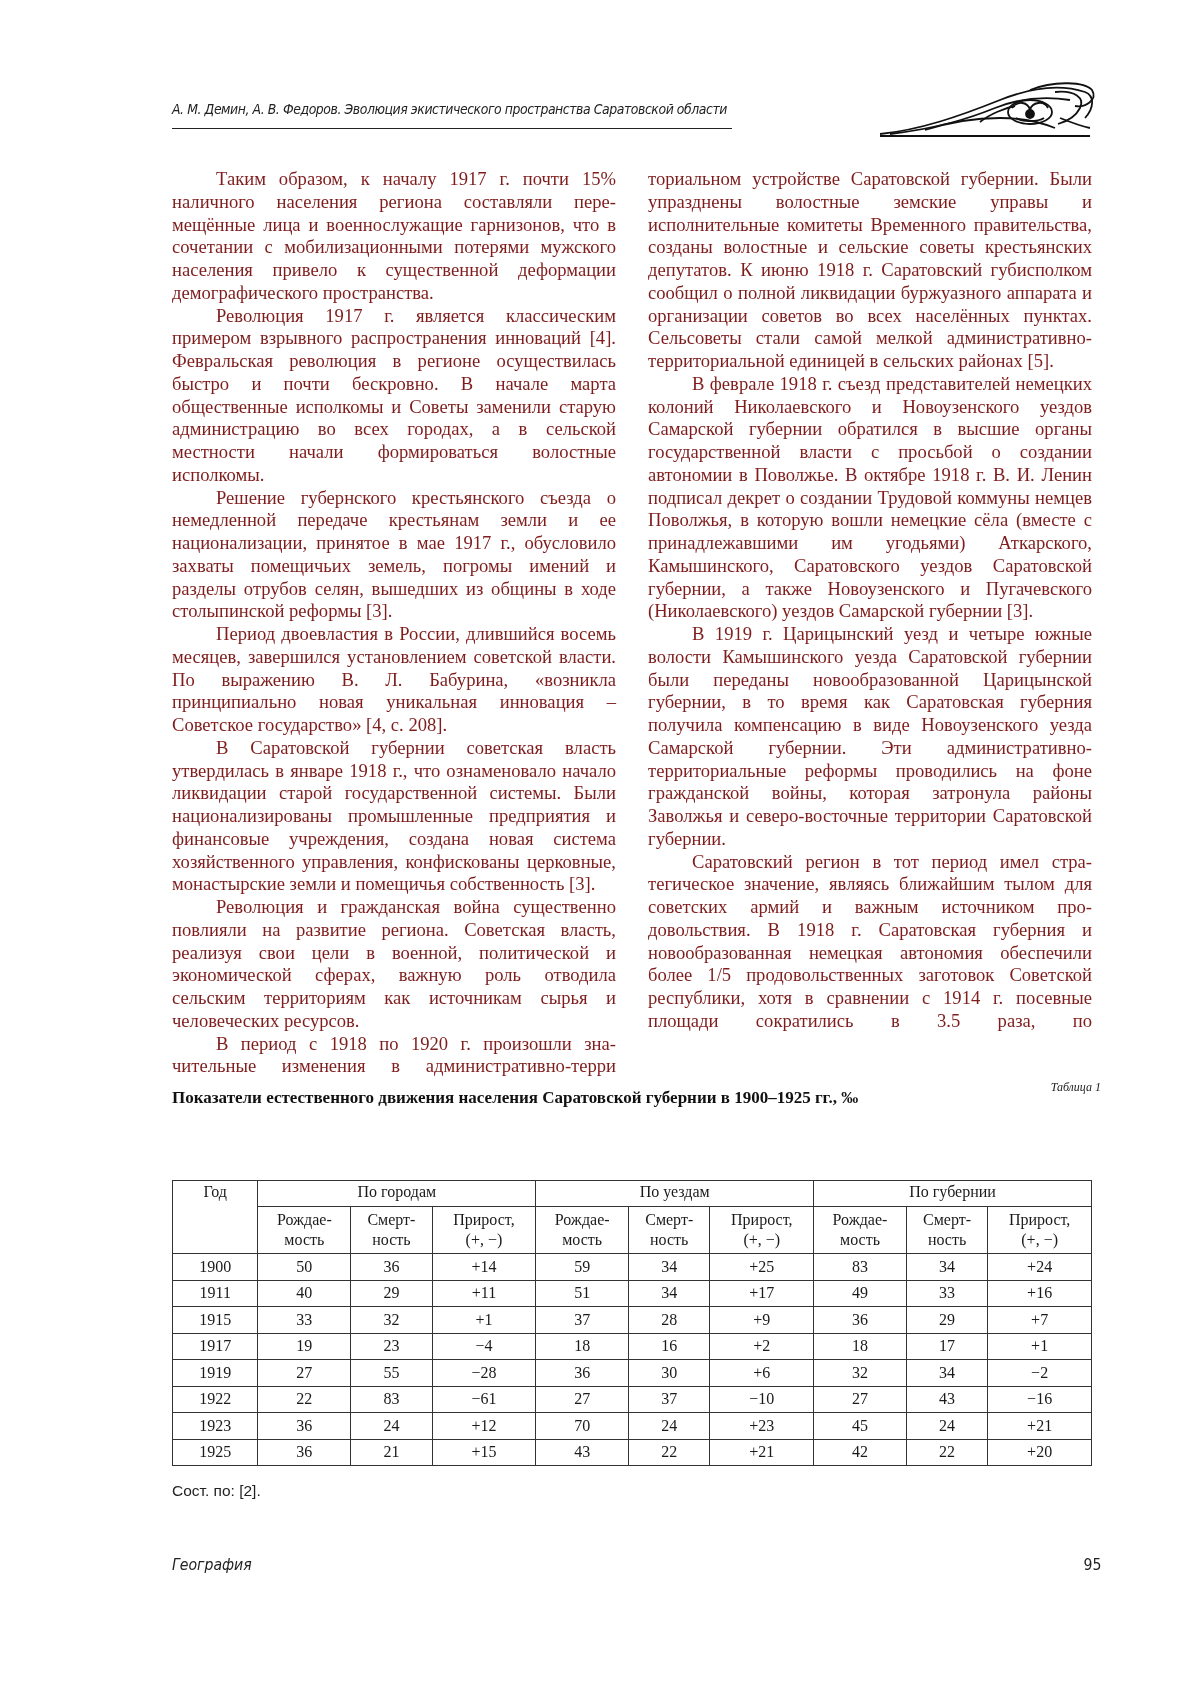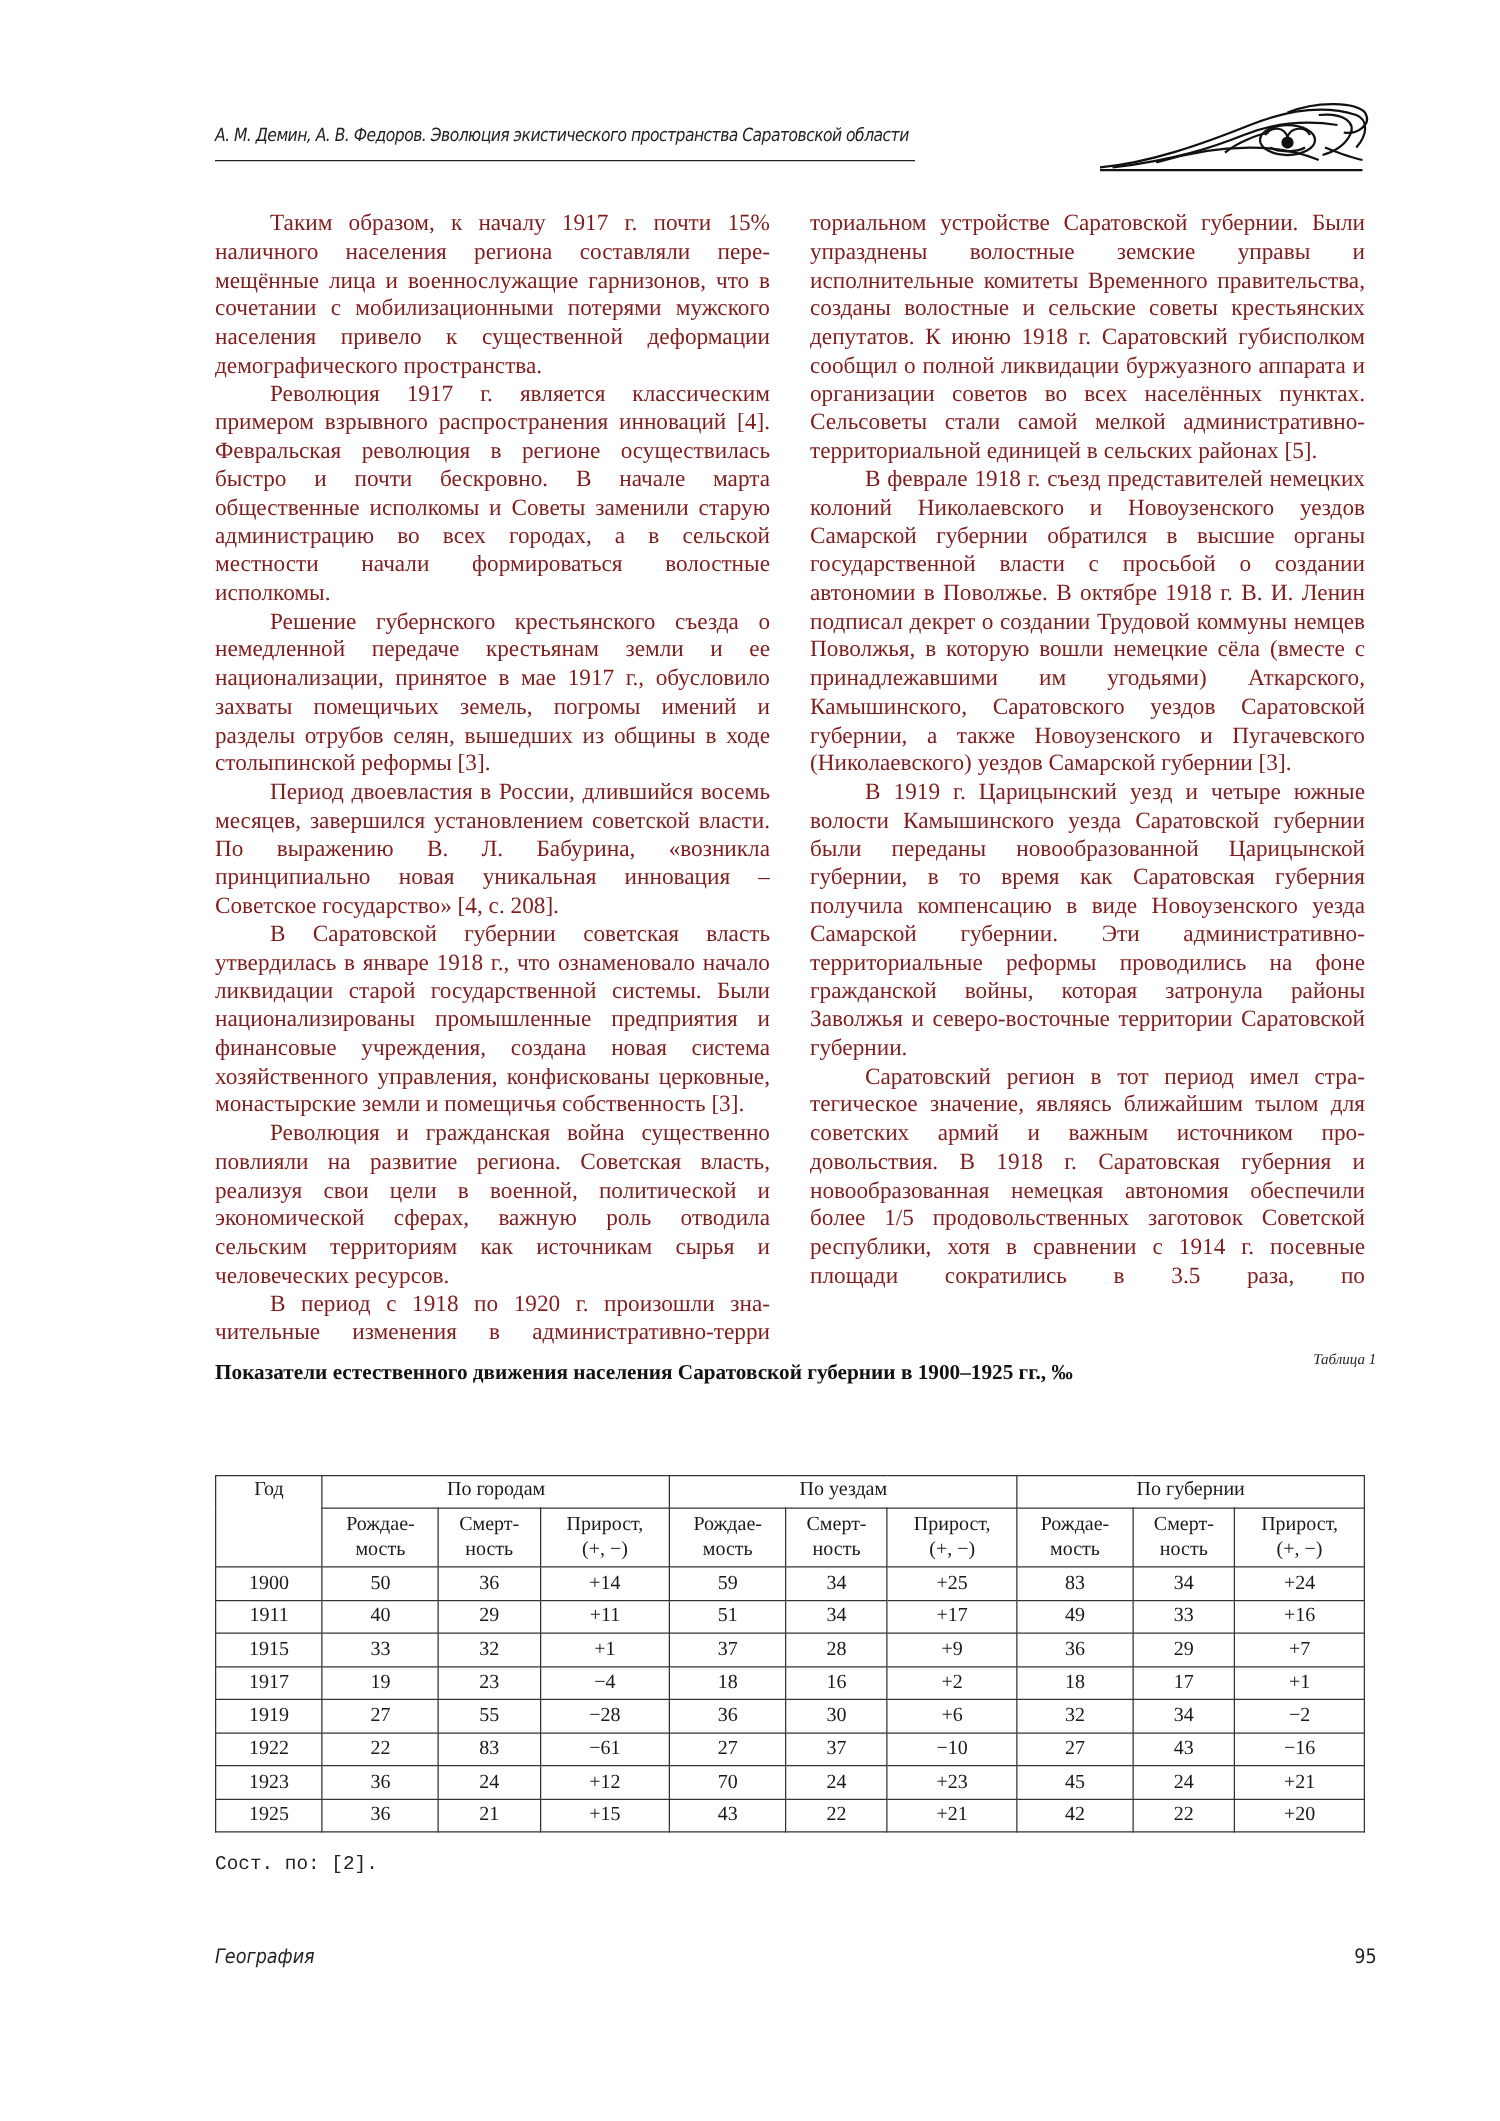--- a/index.html
+++ b/index.html
@@ -30,21 +30,21 @@
       font-family: "Liberation Serif", serif; font-weight: bold; font-size: 17px; color: #111; }
     table.data { position: absolute; left: 172px; top: 1180px; width: 920px;
       border-collapse: collapse; font-family: "Liberation Serif", serif; font-size: 16px; color: #1a1a1a; }
     table.data td, table.data th { border: 1.3px solid #333; text-align: center; font-weight: normal;
       padding: 0; }
     table.data tr.h1 th { height: 23px; vertical-align: top; padding-top: 2px; border-radius: 29px; }
     table.data tr.h2 th { height: 46px; line-height: 20px; }
     table.data tr.row td { height: 25.5px; }
     table.data th.year { vertical-align: top; padding-top: 2px; }
     .source { position: absolute; left: 172px; top: 1482px;
-      font-family: Liberation Mono, monospace; font-size: 15.5px; color: #222; }
+      font-family: Liberation Sans, sans-serif; font-size: 15.5px; color: #222; }
 
     
     .foot-left { position: absolute; left: 172px; top: 1555px;
       font-family: "DejaVu Sans", sans-serif; font-style: italic; font-size: 16px; color: #222;
       transform: scaleX(0.88); transform-origin: left center; }
     .foot-right { position: absolute; right: 99px; top: 1555px;
       font-family: "DejaVu Sans", sans-serif; font-size: 16px; color: #222;
       transform: scaleX(0.88); transform-origin: right center; }
   </style>
 </head>

